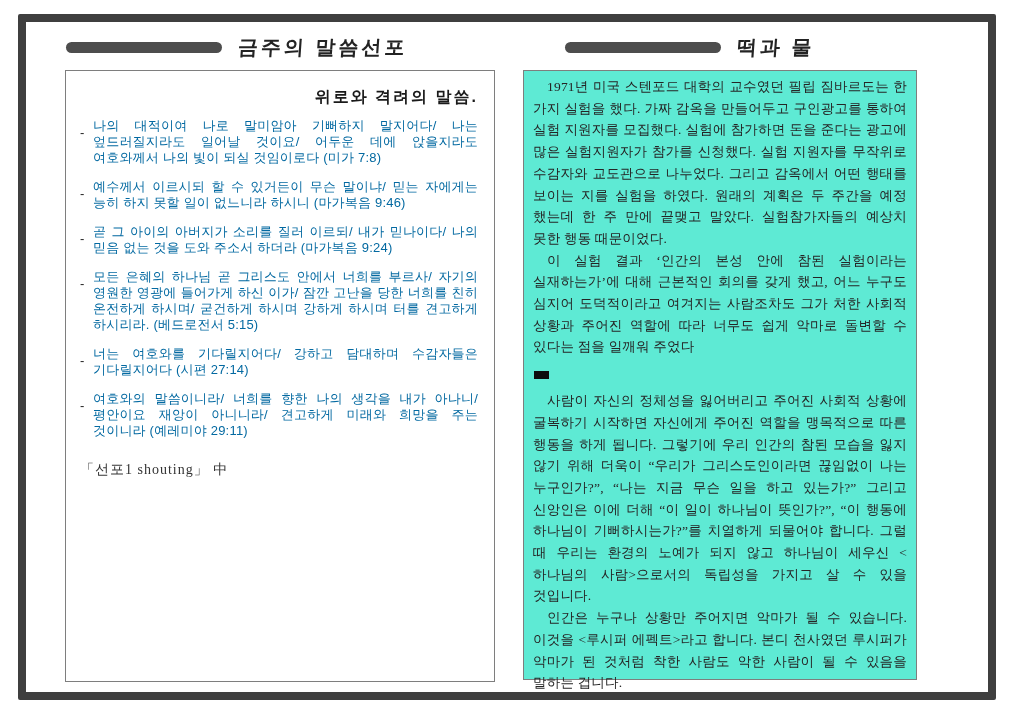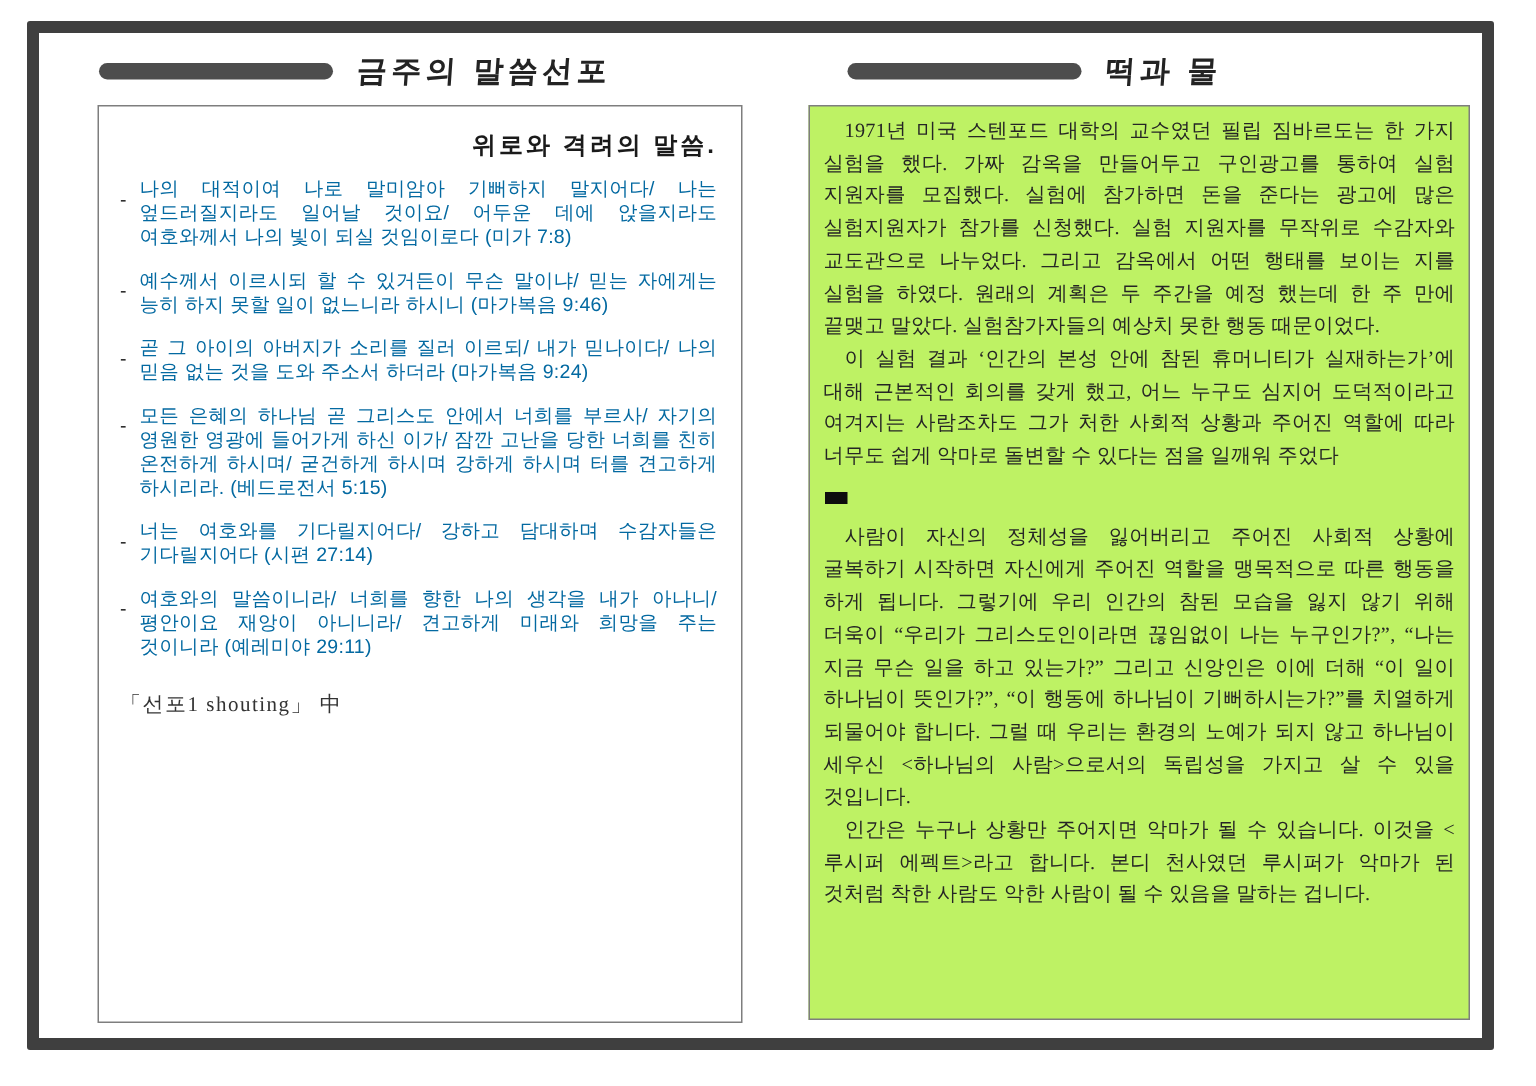--- a/index.html
+++ b/index.html
@@ -44,22 +44,22 @@
     letter-spacing:0.2px;color:#0369a1;word-break:keep-all;
   }
   .verse:last-of-type{margin-bottom:6px;}
   .citation{
     text-align:left;font-family:"Liberation Serif",serif;font-size:14px;
     color:#333;margin-top:22px;padding-right:2px;letter-spacing:1px;
   }
 
   
   .essay-box{
-    margin:7px 0 0 24px;width:441px;height:610px;box-sizing:border-box;
-    border:1px solid #7e7e7e;background:#bef264;padding:5px 9px 0 9px;
+    margin:7px 0 0 8px;width:394px;height:610px;box-sizing:border-box;
+    border:1px solid #7e7e7e;background:#5eead4;padding:5px 9px 0 9px;
     font-family:"Liberation Serif",serif;
   }
   .essay-box p{
     margin:0;font-size:13.5px;line-height:21.7px;text-align:justify;
     text-indent:14px;color:#252525;letter-spacing:0.2px;word-break:keep-all;
   }
   .section-dash{
     width:15px;height:8px;background:#0d0d0d;margin:13px 0 11px 1px;
   }
 </style>
@@ -107,20 +107,20 @@
 </div>
 
 <div class="col col-right">
   <div class="col-header">
     <div class="header-bar"></div>
     <div class="header-title">떡과 물</div>
   </div>
 
   <div class="essay-box">
     <p>1971년 미국 스텐포드 대학의 교수였던 필립 짐바르도는 한 가지 실험을 했다. 가짜 감옥을 만들어두고 구인광고를 통하여 실험 지원자를 모집했다. 실험에 참가하면 돈을 준다는 광고에 많은 실험지원자가 참가를 신청했다. 실험 지원자를 무작위로 수감자와 교도관으로 나누었다. 그리고 감옥에서 어떤 행태를 보이는 지를 실험을 하였다. 원래의 계획은 두 주간을 예정 했는데  한 주 만에 끝맺고 말았다. 실험참가자들의 예상치 못한 행동 때문이었다.</p>
-    <p>이 실험 결과 ‘인간의 본성 안에 참된 휴머니티가 실재하는가’에 대해 근본적인 회의를 갖게 했고, 어느 누구도 심지어 도덕적이라고 여겨지는 사람조차도 그가 처한 사회적 상황과 주어진 역할에 따라 너무도 쉽게 악마로 돌변할 수 있다는 점을 일깨워 주었다</p>
+    <p>이 실험 결과 ‘인간의 본성 안에 참된 실험이라는 실재하는가’에 대해 근본적인 회의를 갖게 했고, 어느 누구도 심지어 도덕적이라고 여겨지는 사람조차도 그가 처한 사회적 상황과 주어진 역할에 따라 너무도 쉽게 악마로 돌변할 수 있다는 점을 일깨워 주었다</p>
 
     <div class="section-dash"></div>
 
     <p>사람이 자신의 정체성을 잃어버리고  주어진 사회적 상황에 굴복하기 시작하면 자신에게 주어진 역할을 맹목적으로 따른 행동을 하게 됩니다. 그렇기에 우리 인간의 참된 모습을 잃지 않기 위해 더욱이 “우리가 그리스도인이라면 끊임없이 나는 누구인가?”, “나는 지금 무슨 일을 하고 있는가?” 그리고 신앙인은 이에 더해 “이 일이 하나님이 뜻인가?”, “이 행동에 하나님이 기뻐하시는가?”를 치열하게 되물어야 합니다. 그럴 때 우리는 환경의 노예가 되지 않고 하나님이 세우신 &lt;하나님의 사람&gt;으로서의 독립성을 가지고 살 수 있을 것입니다.</p>
     <p>인간은 누구나 상황만 주어지면 악마가 될 수 있습니다. 이것을 &lt;루시퍼 에펙트&gt;라고 합니다. 본디 천사였던 루시퍼가 악마가 된 것처럼 착한 사람도 악한 사람이 될 수 있음을 말하는 겁니다.</p>
   </div>
 </div>
 
 </body></html>

